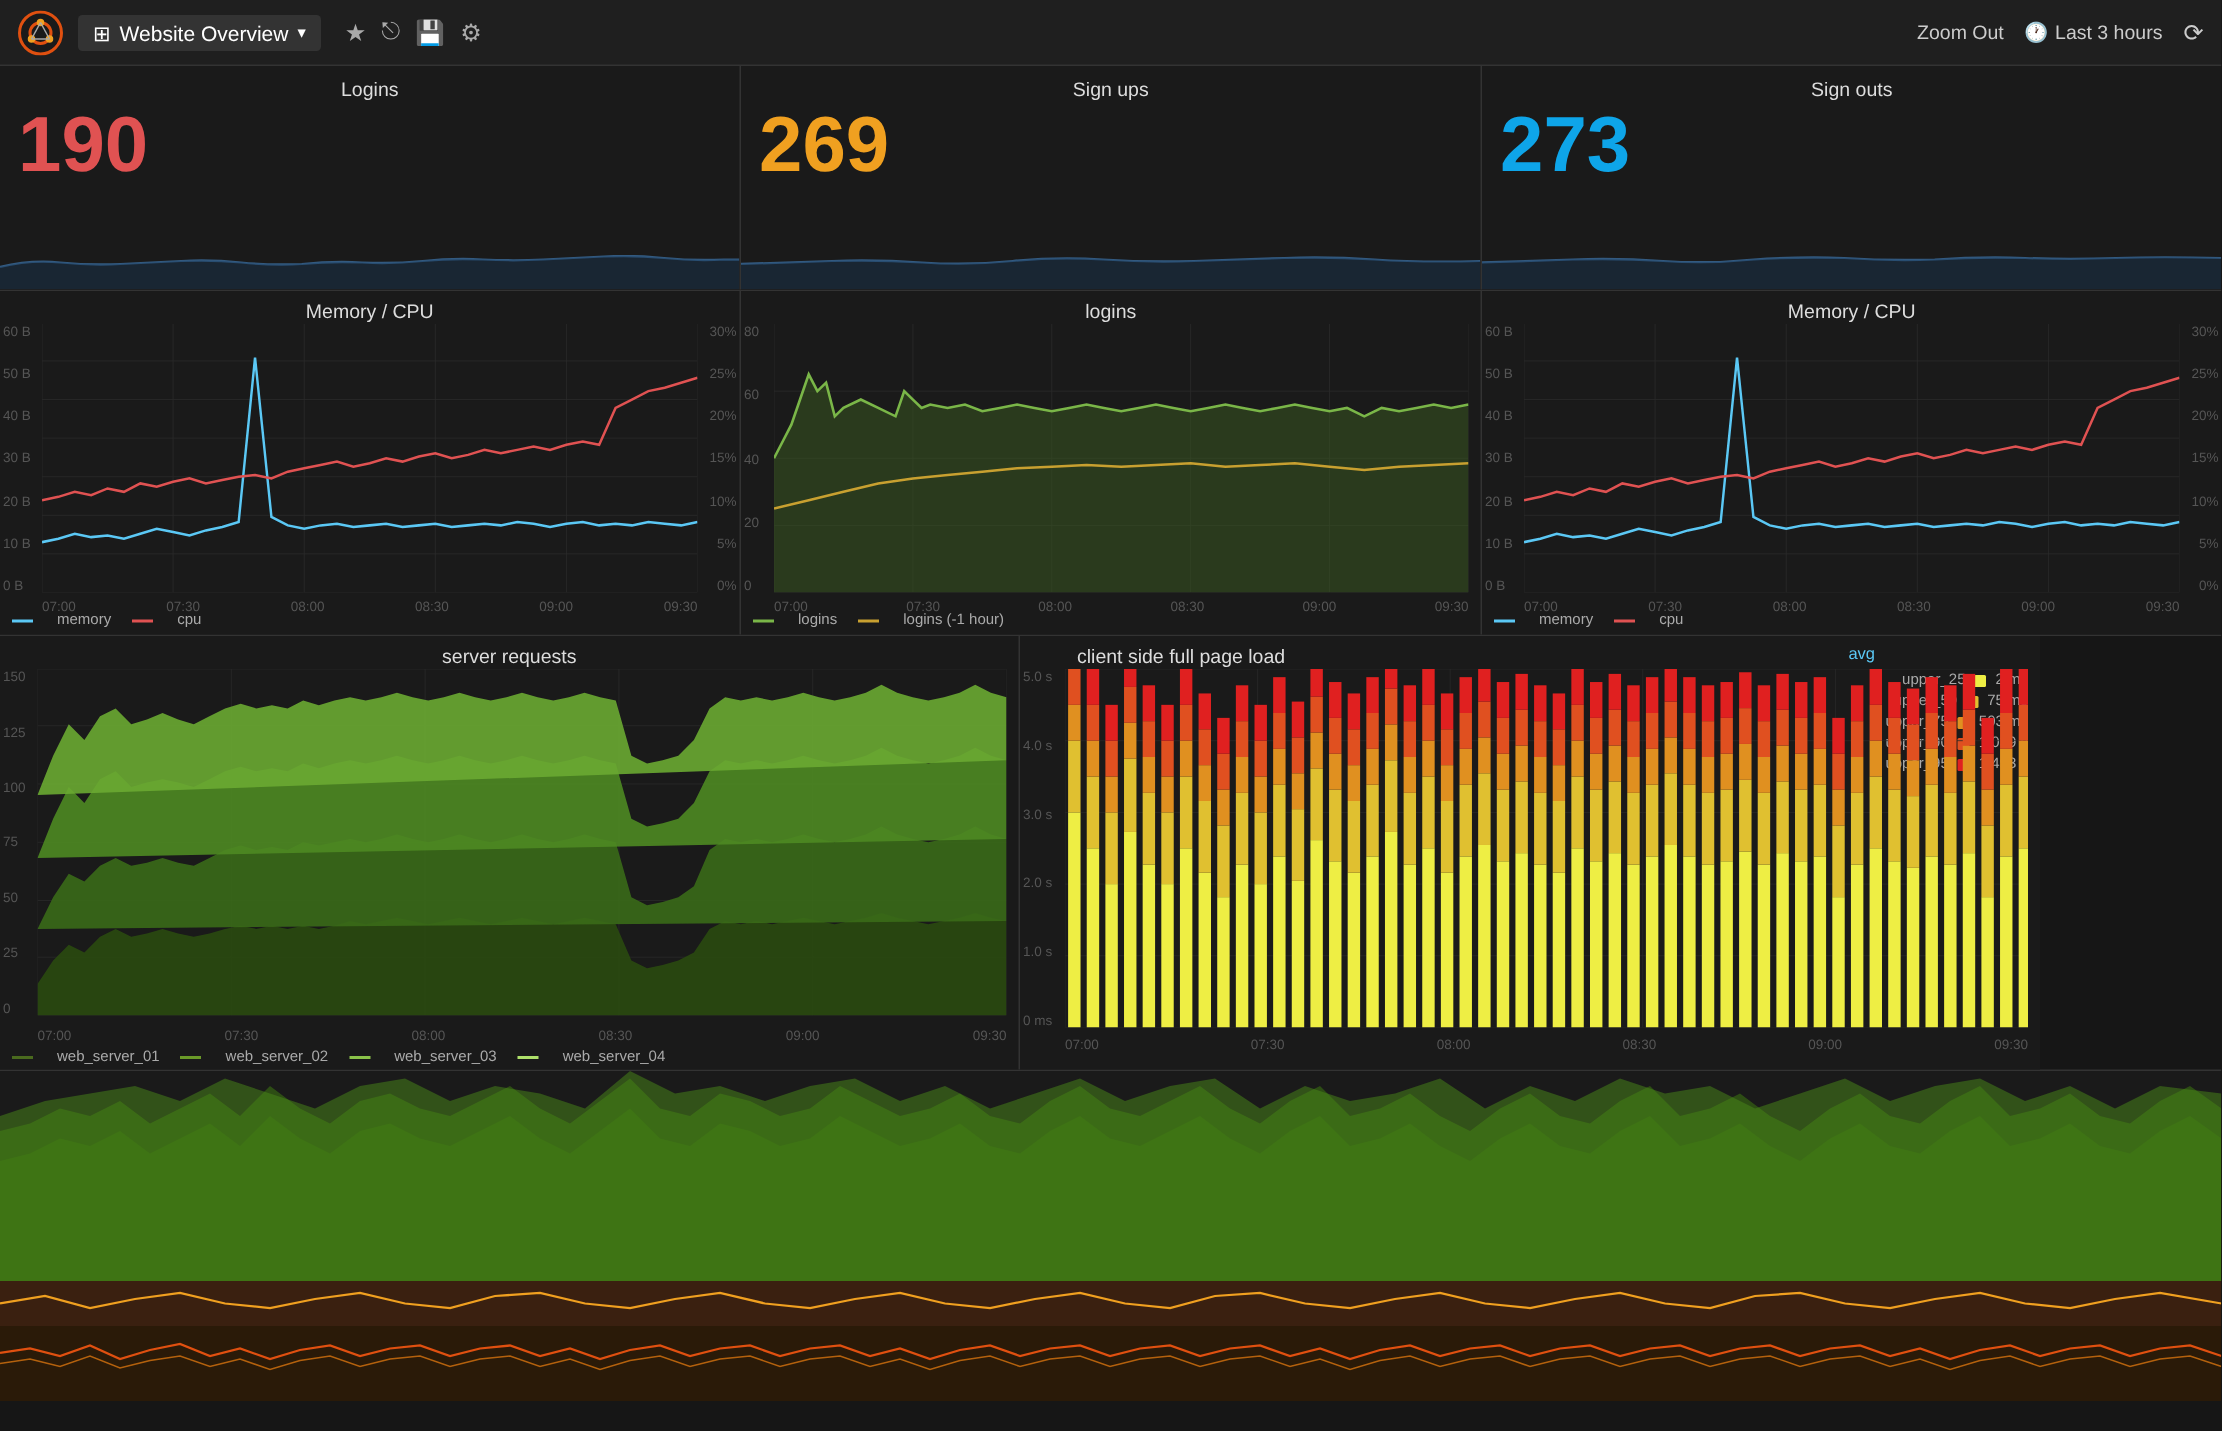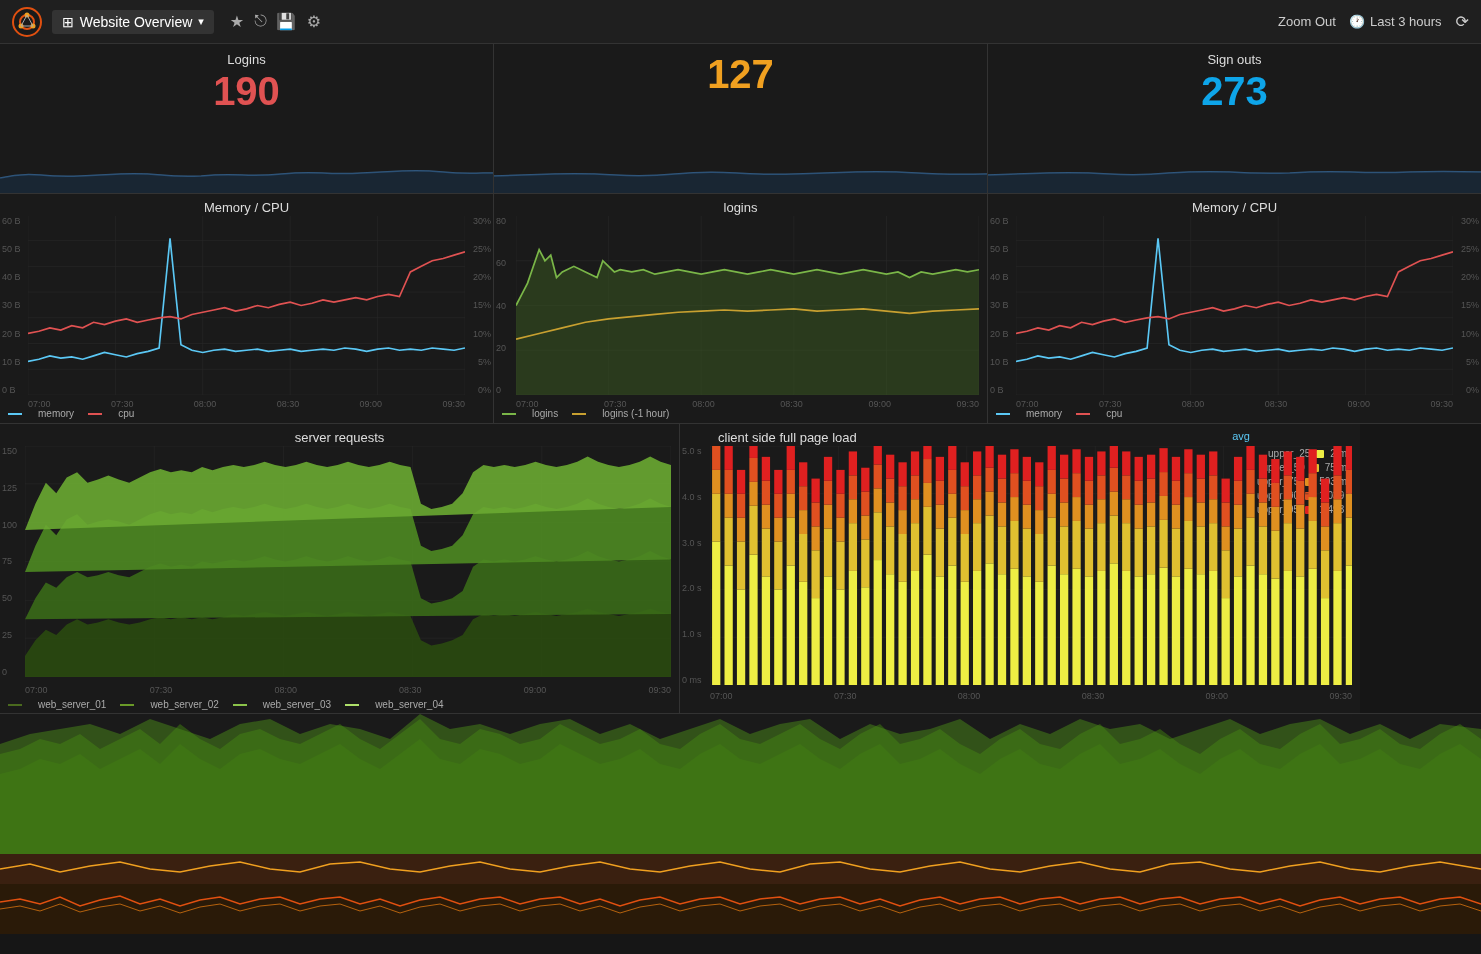--- a/index.html
+++ b/index.html
@@ -52,22 +52,21 @@
       padding: 8px 12px 0;
     }
     .stat-panel:last-child { border-right: none; }
     .stat-title {
       text-align: center;
       color: #ddd;
       font-size: 13px;
       margin-bottom: 2px;
     }
     .stat-value {
-      text-align: center;
-      font-size: 40px;
+      font-size: 52px;
       font-weight: bold;
       line-height: 1.1;
       margin-bottom: 4px;
     }
     .stat-value.red { color: #e05252; }
     .stat-value.orange { color: #f0a020; }
     .stat-value.green { color: #0ea5e9; }
     .stat-sparkline {
       position: absolute;
       bottom: 0; left: 0; right: 0;
@@ -187,21 +186,22 @@
     <div class="stat-value red">190</div>
     <div class="stat-sparkline">
       <svg width="100%" height="50" viewBox="0 0 490 50" preserveAspectRatio="none">
         <path d="M0,35 Q20,30 40,32 Q60,34 80,33 Q100,32 120,31 Q140,30 160,32 Q180,34 200,33 Q220,31 240,32 Q260,33 280,31 Q300,29 320,30 Q340,31 360,30 Q380,29 400,28 Q420,27 440,29 Q460,31 480,30 L490,30" fill="none" stroke="#3a6a9a" stroke-width="1.5" opacity="0.8"></path>
         <path d="M0,35 Q20,30 40,32 Q60,34 80,33 Q100,32 120,31 Q140,30 160,32 Q180,34 200,33 Q220,31 240,32 Q260,33 280,31 Q300,29 320,30 Q340,31 360,30 Q380,29 400,28 Q420,27 440,29 Q460,31 480,30 L490,30 L490,50 L0,50 Z" fill="#1a3a5a" opacity="0.4"></path>
       </svg>
     </div>
   </div>
 
   <div class="stat-panel">
-    <div class="stat-value orange">127</div>
+    <div class="stat-title">Sign ups</div>
+    <div class="stat-value orange">269</div>
     <div class="stat-sparkline">
       <svg width="100%" height="50" viewBox="0 0 490 50" preserveAspectRatio="none">
         <path d="M0,33 Q30,32 60,31 Q90,30 120,32 Q150,34 180,31 Q210,28 240,30 Q270,32 300,31 Q330,30 360,29 Q390,28 420,30 Q450,32 490,31" fill="none" stroke="#3a6a9a" stroke-width="1.5" opacity="0.8"></path>
         <path d="M0,33 Q30,32 60,31 Q90,30 120,32 Q150,34 180,31 Q210,28 240,30 Q270,32 300,31 Q330,30 360,29 Q390,28 420,30 Q450,32 490,31 L490,50 L0,50 Z" fill="#1a3a5a" opacity="0.4"></path>
       </svg>
     </div>
   </div>
 
   <div class="stat-panel">
     <div class="stat-title">Sign outs</div>

